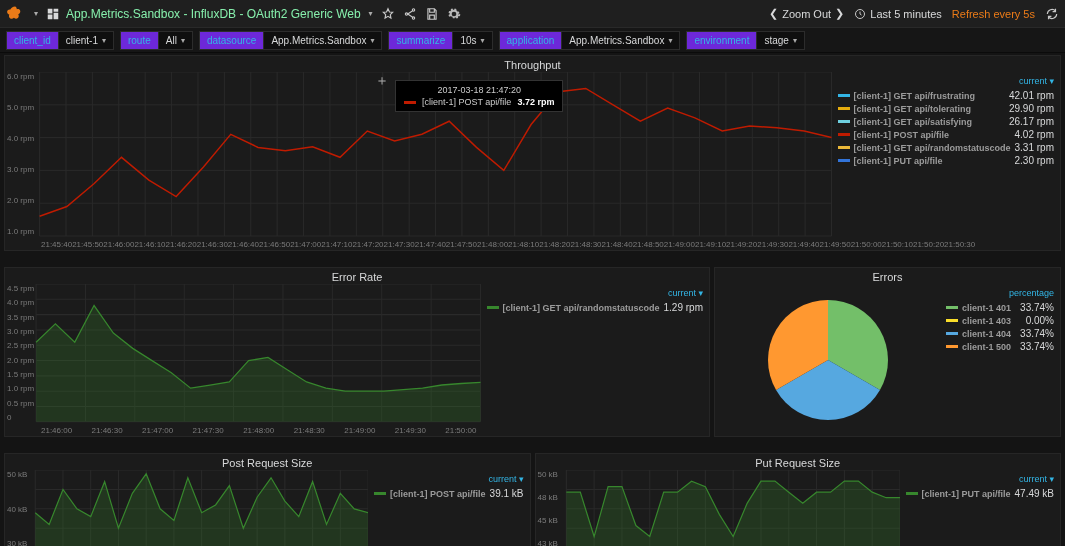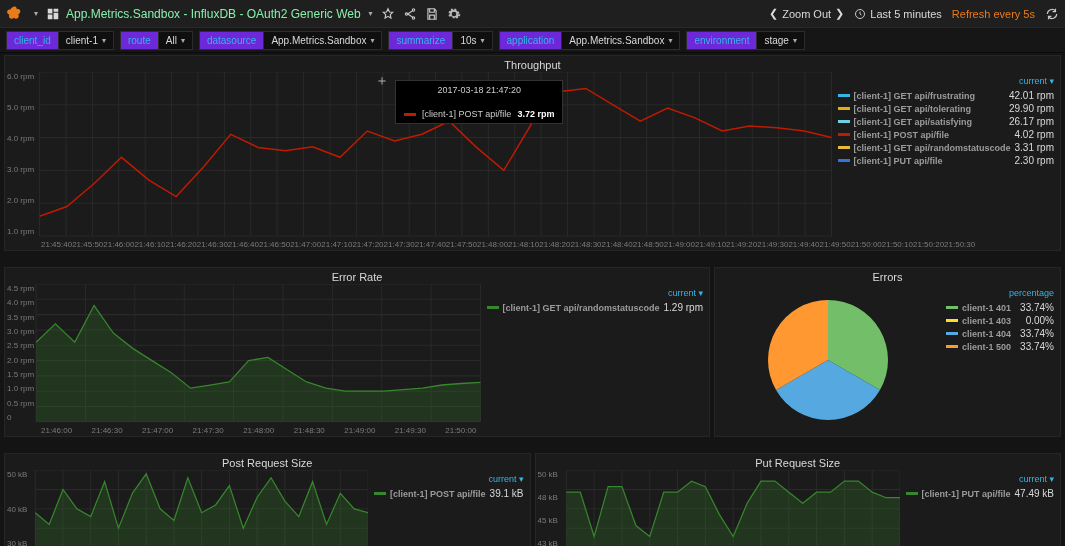--- a/index.html
+++ b/index.html
@@ -136,21 +136,21 @@
   .tooltip {
     position: absolute;
     left: 390px; top: 8px;
     background: #000;
     border: 1px solid #333;
     padding: 4px 8px;
     font-size: 9px;
     color: #ccc;
     pointer-events: none;
   }
-  .tooltip .tt-time { text-align: center; margin-bottom: 14px; }
+  .tooltip .tt-time { text-align: center; margin-bottom: 2px; }
   .tooltip .tt-row { display: flex; gap: 6px; align-items: center; }
   .crosshair {
     position: absolute;
     left: 370px; top: 0;
     color: #aaa;
     font-size: 14px;
     pointer-events: none;
   }
 
   

